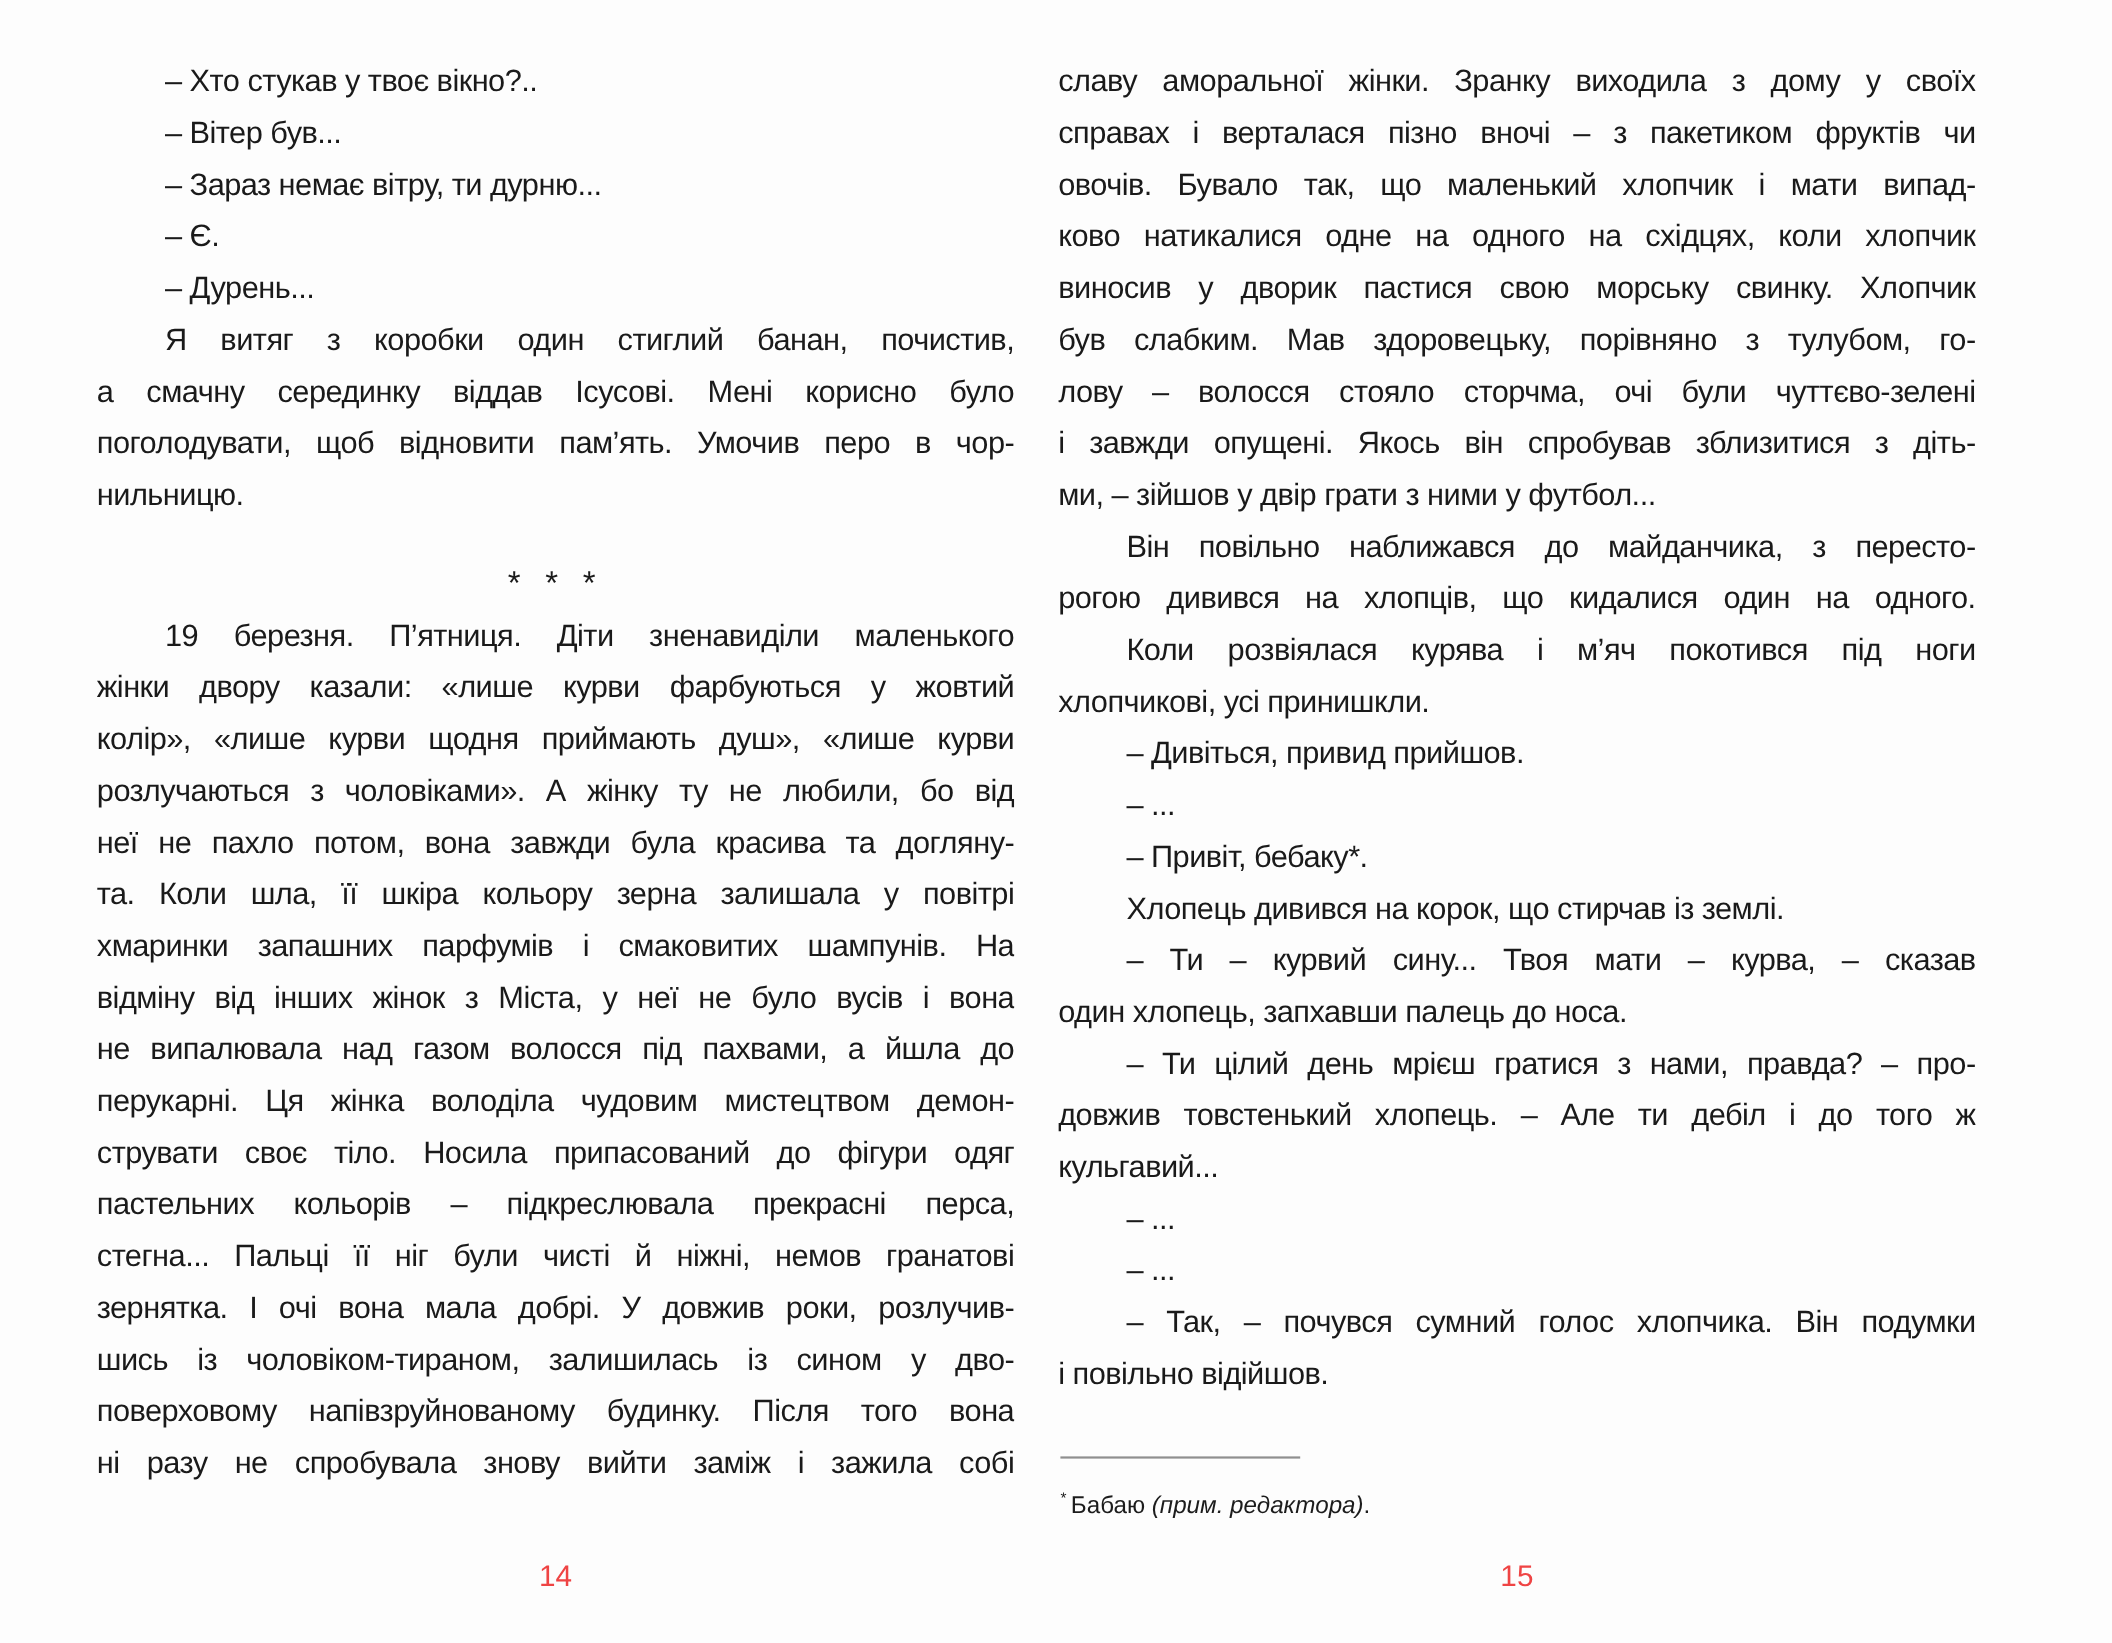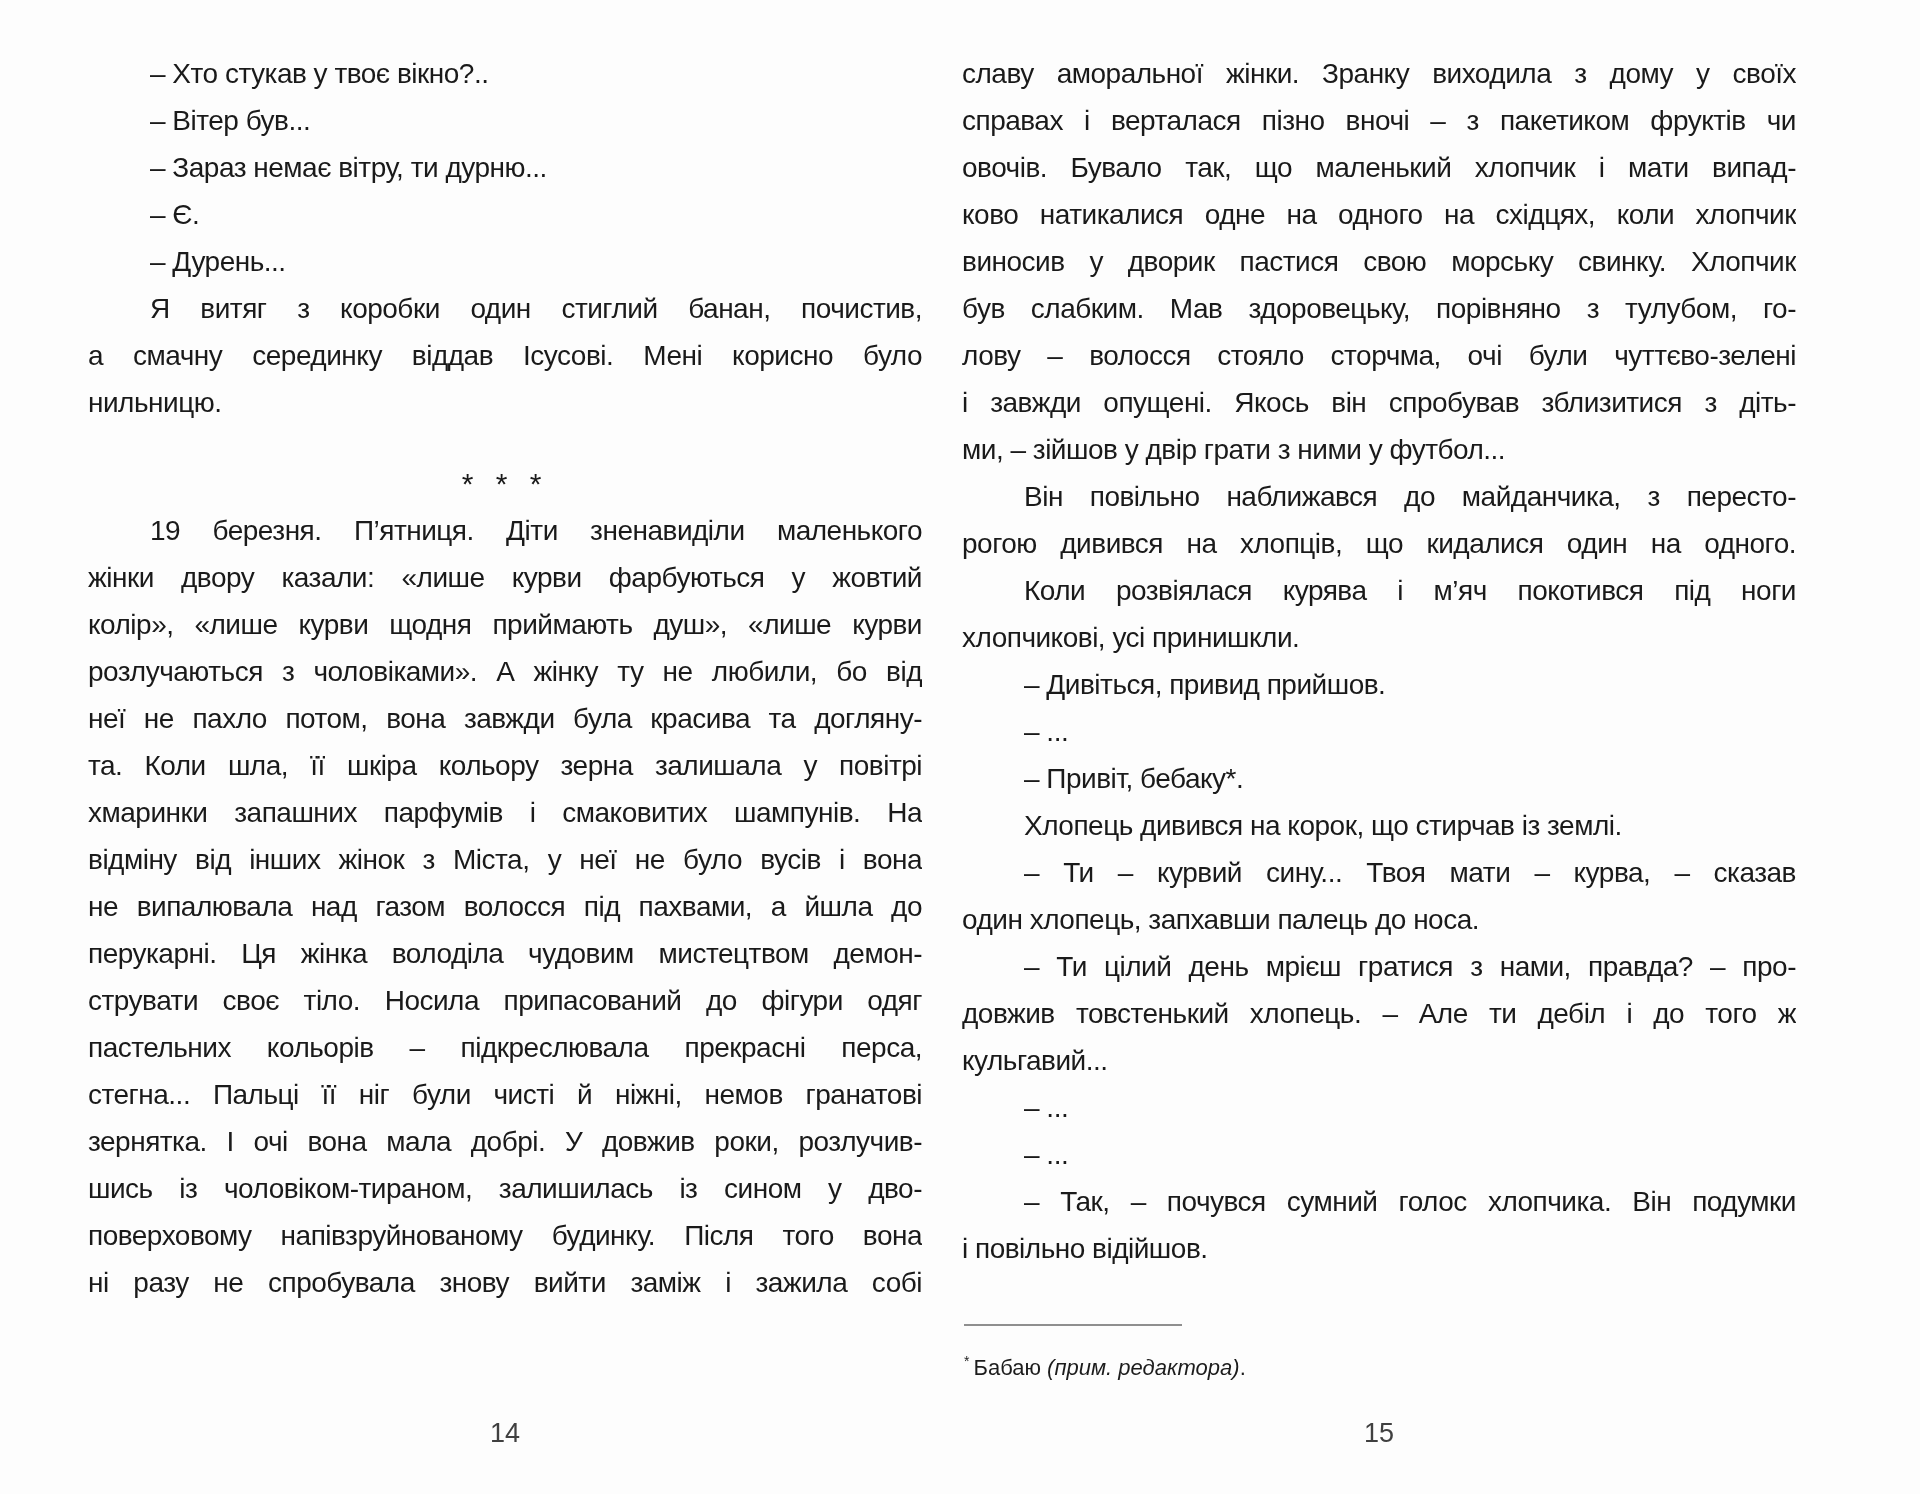--- a/index.html
+++ b/index.html
@@ -52,21 +52,21 @@
     font-size: 30px;
   }
   .gap { height: 34px; }
   .pagenum {
     position: absolute;
     top: 1368px;
     left: 0;
     width: 100%;
     text-align: center;
     font-size: 27px;
-    color: #404040;
+    color: #ef4444;
   }
   .footnote-rule {
     position: absolute;
     top: 1274px;
     left: 2px;
     width: 218px;
     height: 2px;
     background: #8f8f8f;
   }
   .footnote {
@@ -92,20 +92,21 @@
 
   <div class="page left">
     <div class="textflow">
         <div class="line ind">– Хто стукав у твоє вікно?..</div>
         <div class="line ind">– Вітер був...</div>
         <div class="line ind">– Зараз немає вітру, ти дурню...</div>
         <div class="line ind">– Є.</div>
         <div class="line ind">– Дурень...</div>
         <div class="line ind just">Я витяг з коробки один стиглий банан, почистив,</div>
         <div class="line just">а смачну серединку віддав Ісусові. Мені корисно було</div>
+        <div class="line just">поголодувати, щоб відновити пам’ять. Умочив перо в чор-</div>
         <div class="line">нильницю.</div>
         <div class="gap"></div>
         <div class="line ctr">* * *</div>
         <div class="line ind just">19 березня. П’ятниця. Діти зненавиділи маленького</div>
         <div class="line just">жінки двору казали: «лише курви фарбуються у жовтий</div>
         <div class="line just">колір», «лише курви щодня приймають душ», «лише курви</div>
         <div class="line just">розлучаються з чоловіками». А жінку ту не любили, бо від</div>
         <div class="line just">неї не пахло потом, вона завжди була красива та догляну-</div>
         <div class="line just">та. Коли шла, її шкіра кольору зерна залишала у повітрі</div>
         <div class="line just">хмаринки запашних парфумів і смаковитих шампунів. На</div>

